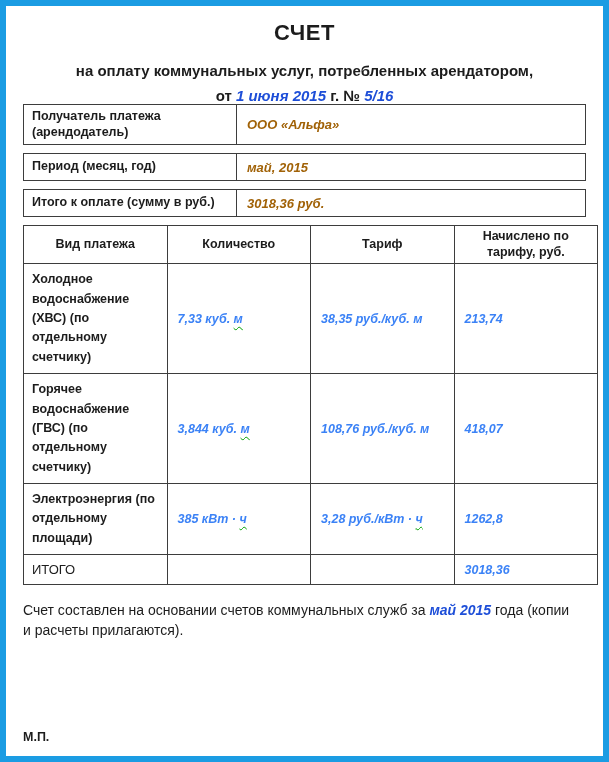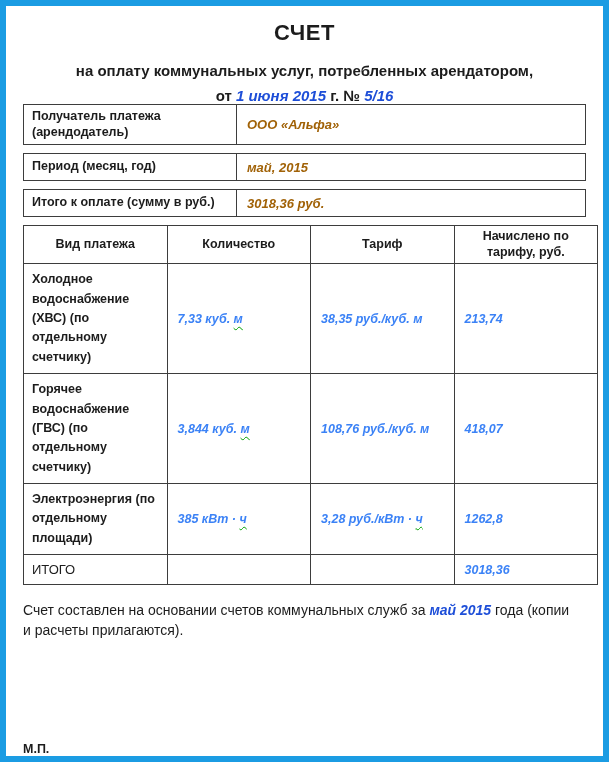--- a/index.html
+++ b/index.html
@@ -93,21 +93,21 @@
     padding: 4px 8px; vertical-align: middle;
   }
 
   
   .note {
     margin-top: 15px;
     font-size: 14px;
     line-height: 1.45;
     max-width: 548px;
   }
-  .seal { position: absolute; left: 17px; bottom: 0; font-size: 12.5px; font-weight: bold; }
+  .seal { position: absolute; left: 17px; bottom: 12px; font-size: 12.5px; font-weight: bold; }
 </style>
 </head>
 <body>
 
 <div class="page">
   <div class="inner">
 
     <div class="title-block">
       <div class="title-line1">СЧЕТ</div>
       <div class="title-line2">на оплату коммунальных услуг, потребленных арендатором,</div>

